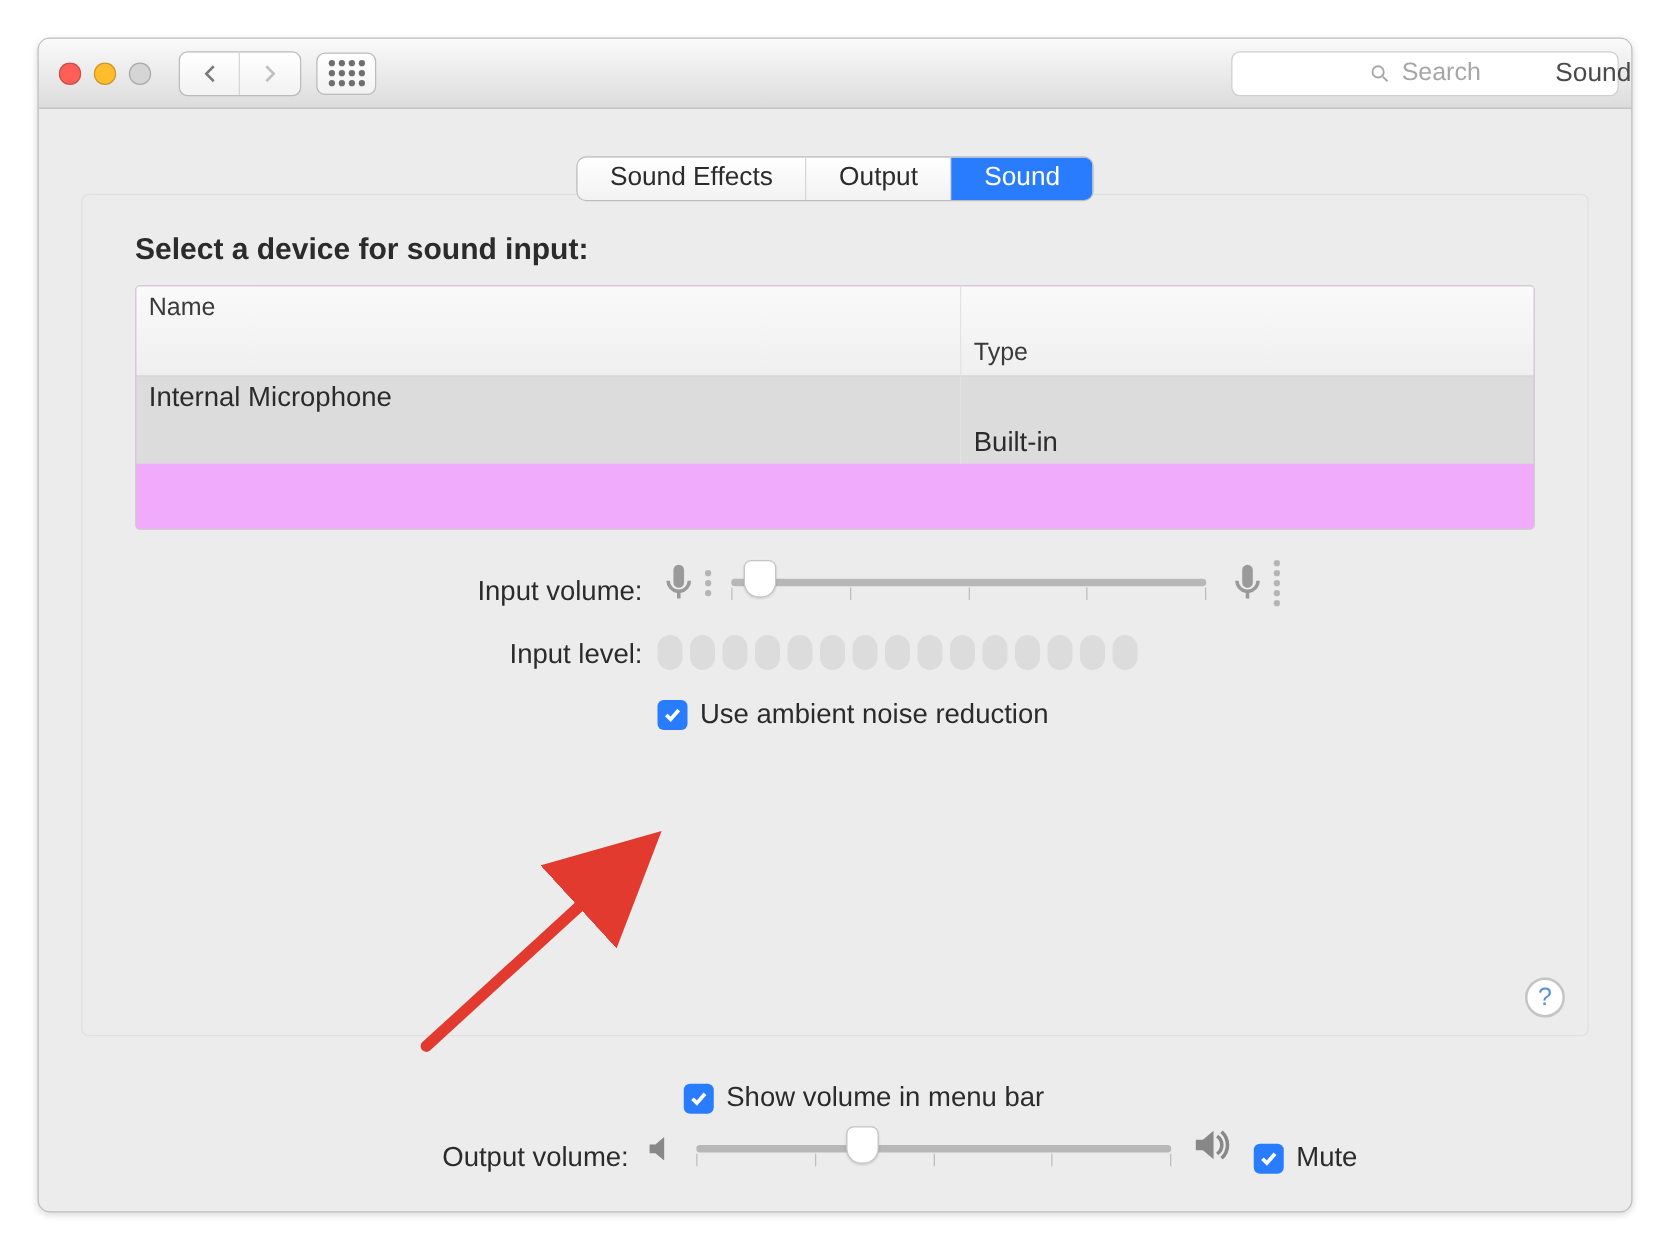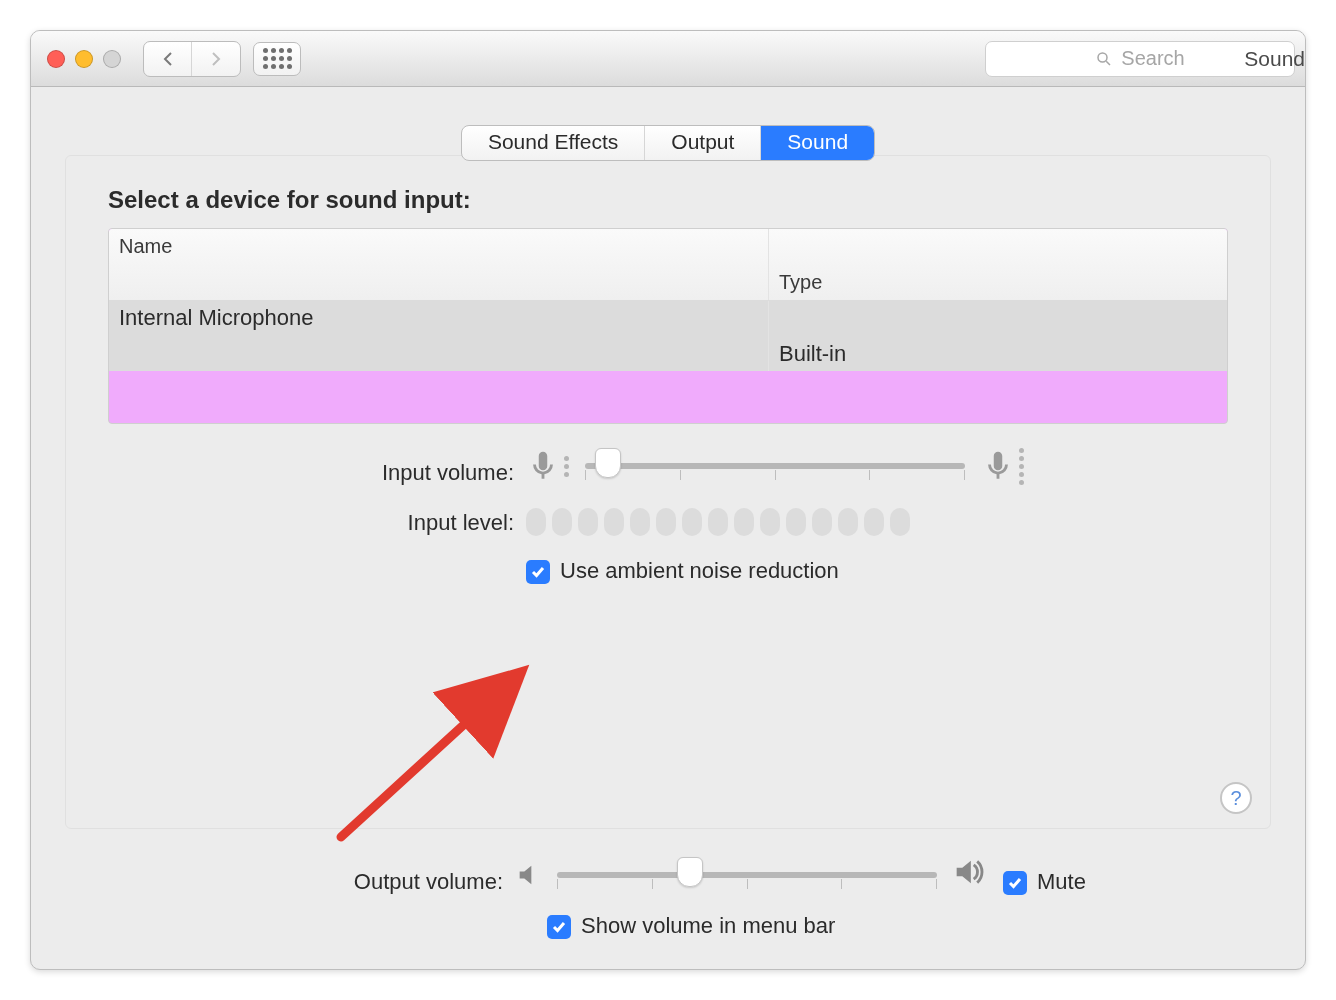--- a/index.html
+++ b/index.html
@@ -292,20 +292,30 @@
         </span>
         <span>Use ambient noise reduction</span>
       </div>
 
       <div class="help">
           <span>?</span>
         </div>
     </div>
 
     <div class="footer">
+      <div class="form-row" style="margin-top:18px;">
+        <div class="form-label" style="width:440px"></div>
+        <span class="checkbox">
+          <svg viewBox="0 0 16 16">
+              <path d="M3 8l3.5 3.5L13 4"></path>
+            </svg>
+        </span>
+        <span>Show volume in menu bar</span>
+      </div>
+
       <div class="form-row" style="margin-top:8px;">
         <div class="form-label" style="width:408px">Output volume:</div>
         <span class="speaker-icon">
           <svg viewBox="0 0 24 24" width="28" height="28">
               <path d="M4 9v6h4l6 5V4L8 9H4z"></path>
             </svg>
         </span>
         <div class="slider" style="margin:0 14px;">
           <div class="track"></div>
           <div class="ticks">
@@ -324,30 +334,20 @@
               <path d="M18.5 4.5a10 10 0 0 1 0 15" fill="none" stroke="#888" stroke-width="2"></path>
             </svg>
         </span>
         <span style="width:18px"></span>
         <span class="checkbox">
           <svg viewBox="0 0 16 16">
               <path d="M3 8l3.5 3.5L13 4"></path>
             </svg>
         </span>
         <span>Mute</span>
-      </div>
-
-      <div class="form-row" style="margin-top:18px;">
-        <div class="form-label" style="width:440px"></div>
-        <span class="checkbox">
-          <svg viewBox="0 0 16 16">
-              <path d="M3 8l3.5 3.5L13 4"></path>
-            </svg>
-        </span>
-        <span>Show volume in menu bar</span>
       </div>
     </div>
 
     <div class="anno-arrow">
       <svg width="220" height="200">
         <defs>
           <marker id="ah" markerWidth="12" markerHeight="12" refX="8" refY="5" orient="auto">
             <path d="M0 0 L10 5 L0 10 z" fill="#e23a2e"></path>
           </marker>
         </defs>

